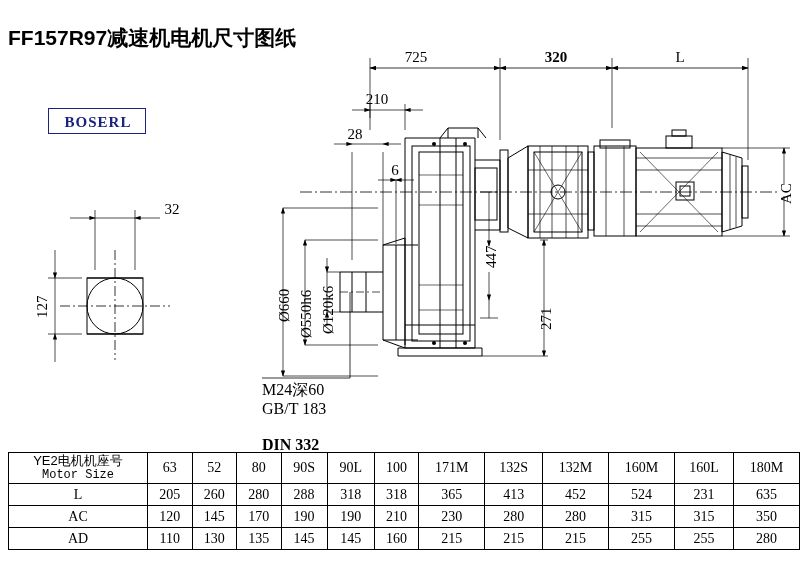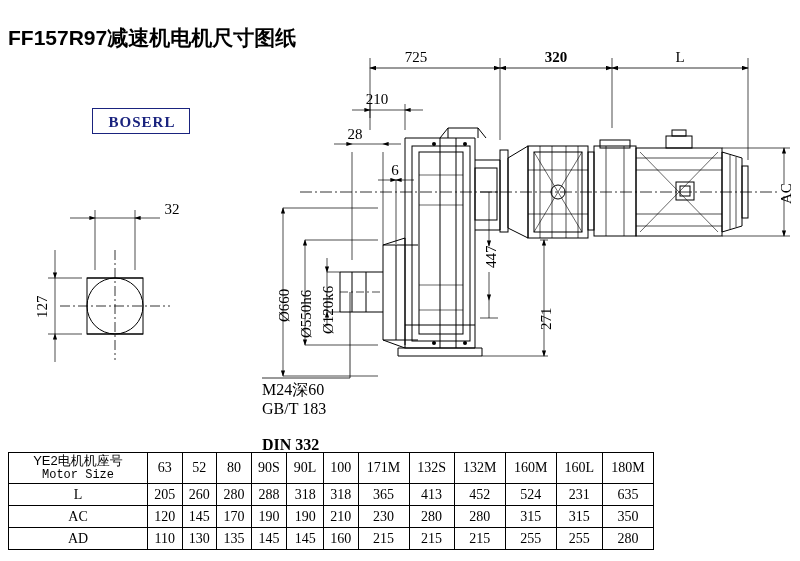--- a/index.html
+++ b/index.html
@@ -20,21 +20,20 @@
     font-weight:bold;
     letter-spacing:0px;
     white-space:nowrap;
   }
   .logo-box{
     position:absolute;
     left:48px;top:108px;
     width:98px;height:26px;
     border:1px solid #1a237e;
     box-sizing:border-box;
-    margin-left:44px;
   }
   .logo-text{
     position:absolute;
     left:0;top:0;
     width:98px;height:26px;
     line-height:26px;
     text-align:center;
     font-family:"Liberation Serif", serif;
     font-weight:bold;
     font-size:15px;
@@ -48,21 +47,21 @@
     font-size:15px;
     white-space:nowrap;
   }
   
   table.spec{
     position:absolute;
     left:8px;top:452px;
     border-collapse:collapse;
     font-family:"Liberation Serif", serif;
     font-size:14px;
-    width:646px;
+    width:792px;
   }
   table.spec td{
     border:1px solid #000;
     text-align:center;
     height:21px;
     padding:0 2px;
   }
   table.spec td.hdr-label{
     width:130px;
     font-size:13px;

